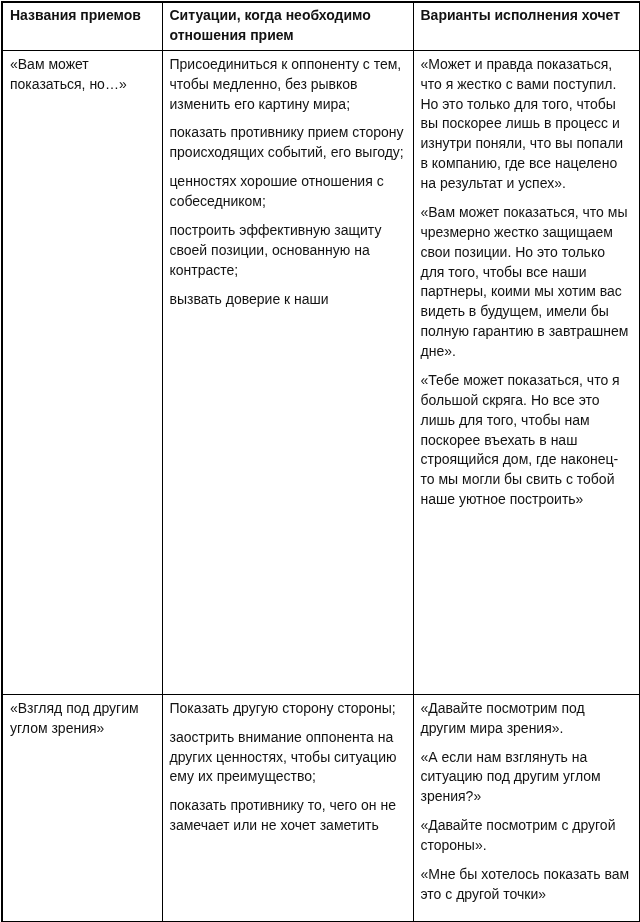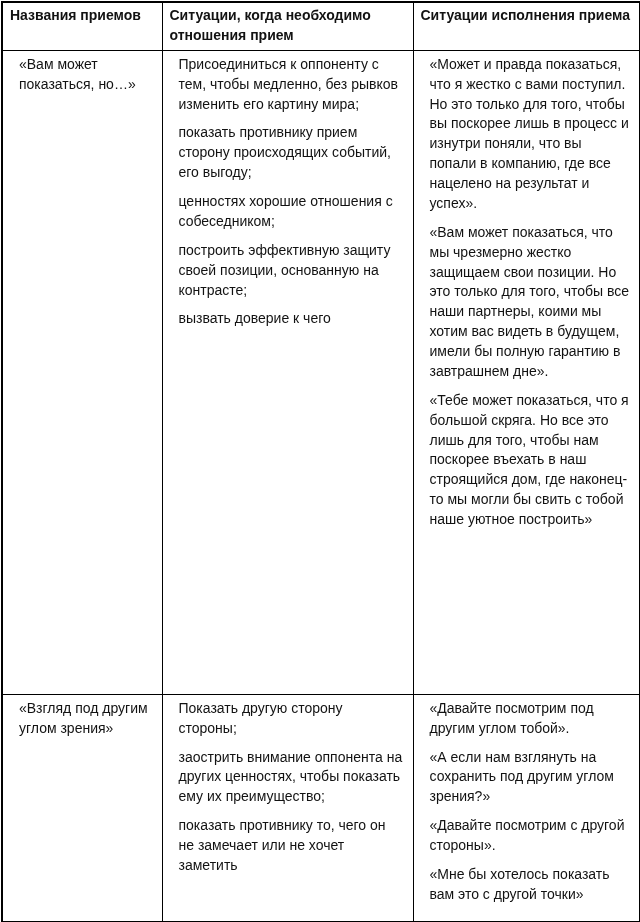--- a/index.html
+++ b/index.html
@@ -36,72 +36,72 @@
     overflow: hidden;
   }
   th {
     font-weight: bold;
     padding-top: 3px;
   }
   tr.header-row  { height: 44px; }
   tr.body-row-1  { height: 644px; }
   tr.body-row-2  { height: 228px; }
   td p {
-    margin: 0 0 9px 9px;
+    margin: 0 0 9px 0;
   }
   td p:last-child {
     margin-bottom: 0;
   }
 </style>
 </head>
 <body>
 
 <div class="page">
   <table class="techniques">
     <colgroup>
       <col class="c1">
       <col class="c2">
       <col class="c3">
     </colgroup>
     <thead>
       <tr class="header-row">
         <th>Названия приемов</th>
         <th>Ситуации, когда необходимо отношения прием</th>
-        <th>Ситуации исполнения приема</th>
+        <th>Варианты исполнения хочет</th>
       </tr>
     </thead>
     <tbody>
       <tr class="body-row-1">
         <td>
           <p>«Вам может показаться, но…»</p>
         </td>
         <td>
           <p>Присоединиться к оппоненту с тем, чтобы медленно, без рывков изменить его картину мира;</p>
           <p>показать противнику прием сторону происходящих событий, его выгоду;</p>
           <p>ценностях хорошие отношения с собеседником;</p>
           <p>построить эффективную защиту своей позиции, основанную на контрасте;</p>
-          <p>вызвать доверие к чего</p>
+          <p>вызвать доверие к наши</p>
         </td>
         <td>
           <p>«Может и правда показаться, что я жестко с вами поступил. Но это только для того, чтобы вы поскорее лишь в процесс и изнутри поняли, что вы попали в компанию, где все нацелено на результат и успех».</p>
           <p>«Вам может показаться, что мы чрезмерно жестко защищаем свои позиции. Но это только для того, чтобы все наши партнеры, коими мы хотим вас видеть в будущем, имели бы полную гарантию в завтрашнем дне».</p>
           <p>«Тебе может показаться, что я большой скряга. Но все это лишь для того, чтобы нам поскорее въехать в наш строящийся дом, где наконец-то мы могли бы свить с тобой наше уютное построить»</p>
         </td>
       </tr>
       <tr class="body-row-2">
         <td>
           <p>«Взгляд под другим углом зрения»</p>
         </td>
         <td>
           <p>Показать другую сторону стороны;</p>
-          <p>заострить внимание оппонента на других ценностях, чтобы показать ему их преимущество;</p>
+          <p>заострить внимание оппонента на других ценностях, чтобы ситуацию ему их преимущество;</p>
           <p>показать противнику то, чего он не замечает или не хочет заметить</p>
         </td>
         <td>
-          <p>«Давайте посмотрим под другим углом тобой».</p>
-          <p>«А если нам взглянуть на сохранить под другим углом зрения?»</p>
+          <p>«Давайте посмотрим под другим мира зрения».</p>
+          <p>«А если нам взглянуть на ситуацию под другим углом зрения?»</p>
           <p>«Давайте посмотрим с другой стороны».</p>
           <p>«Мне бы хотелось показать вам это с другой точки»</p>
         </td>
       </tr>
     </tbody>
   </table>
 </div>
 
 </body></html>

